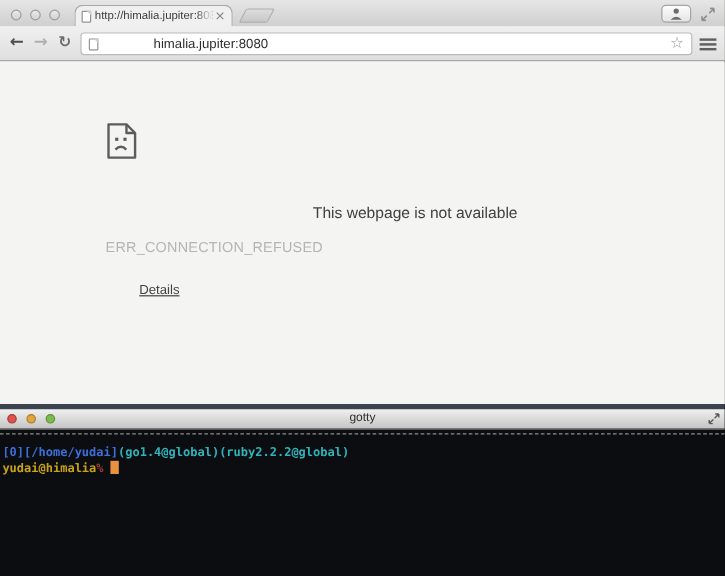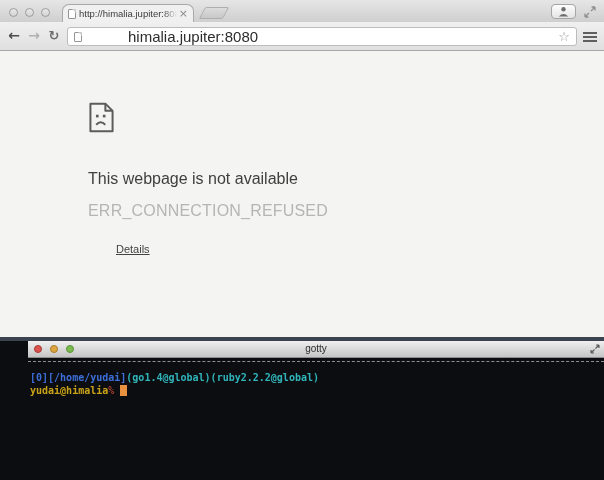--- a/index.html
+++ b/index.html
@@ -47,38 +47,38 @@
              border-bottom:1px solid #a6a6a6; z-index:1; }
   .nav-glyph { position:absolute; top:0; height:28px; line-height:27px;
                font-family:"DejaVu Sans", sans-serif; text-align:center; }
   .back    { left:6px;  width:16px; font-size:14px; color:#4c4c4c; font-weight:bold; }
   .forward { left:26px; width:16px; font-size:14px; color:#b0b0b0; font-weight:bold; }
   .reload  { left:46px; width:16px; font-size:13px; color:#6c6c6c; font-weight:bold; }
 
   .urlbar { position:absolute; left:67px; top:5px; height:19px; right:27px;
             background:#fff; border:1px solid #bcbcbc; border-radius:3px;
             display:flex; align-items:center; padding:0 6px; }
-  .url-text { font-size:15px; color:#2d2d2d; margin-left:6px; flex:1;padding-left:40px; }
+  .url-text { font-size:11px; color:#2d2d2d; margin-left:6px; flex:1;padding-left:40px; }
   .star { font-size:13px; color:#9a9a9a; font-family:"DejaVu Sans", sans-serif; line-height:1; }
 
   .hamburger { position:absolute; right:7px; top:10px; width:14px; height:10px; }
   .hamburger i { display:block; height:2px; background:#5f5f5f; margin-bottom:2px; }
 
   
   .page { position:absolute; top:52px; left:0; right:0; bottom:0; background:#f4f4f2; }
   .error-block { margin:50px 0 0 88px; }
   .sad-icon { display:block; }
-  .error-title { margin-top:37px; font-size:16px; font-weight:400; color:#3f3f3f; }
-  .error-code { margin-top:14px; font-size:16px; color:#b5b5b2; letter-spacing:0.2px; }
+  .error-title { margin-top:37px; font-size:13px; font-weight:400; color:#3f3f3f;text-align:center; }
+  .error-code { margin-top:14px; font-size:12px; color:#b5b5b2; letter-spacing:0.2px; }
   .details-link { display:inline-block; margin-top:23px; font-size:11px; color:#424242;
                   text-decoration:underline; cursor:pointer;padding-left:28px; }
 
   
   .terminal { position:absolute; left:0; top:337px; width:604px; height:143px;
-              background:var(--term-bg,#0c0d10); border-top:4px solid #3c4350;padding-left:28px; }
+              background:var(--term-bg,#0c0d10); border-top:4px solid #3c4350; }
   .term-titlebar { position:relative; height:17px;
                    background:linear-gradient(#f0f0f0,#c5c5c5);
                    border-bottom:1px solid #8e8e8e; }
   .term-traffic { position:absolute; left:6px; top:4px; display:flex; gap:8px; }
   .term-traffic .tl { width:8px; height:8px; border-radius:50%; }
   .tl-red    { background:#dd524c; border:1px solid #a63a35; }
   .tl-yellow { background:#dfa63f; border:1px solid #a87c2a; }
   .tl-green  { background:#7cbb4e; border:1px solid #5c9338; }
   .term-title { position:absolute; left:0; right:0; top:2px; text-align:center;
                 font-size:10px; color:#2e2e2e; }

